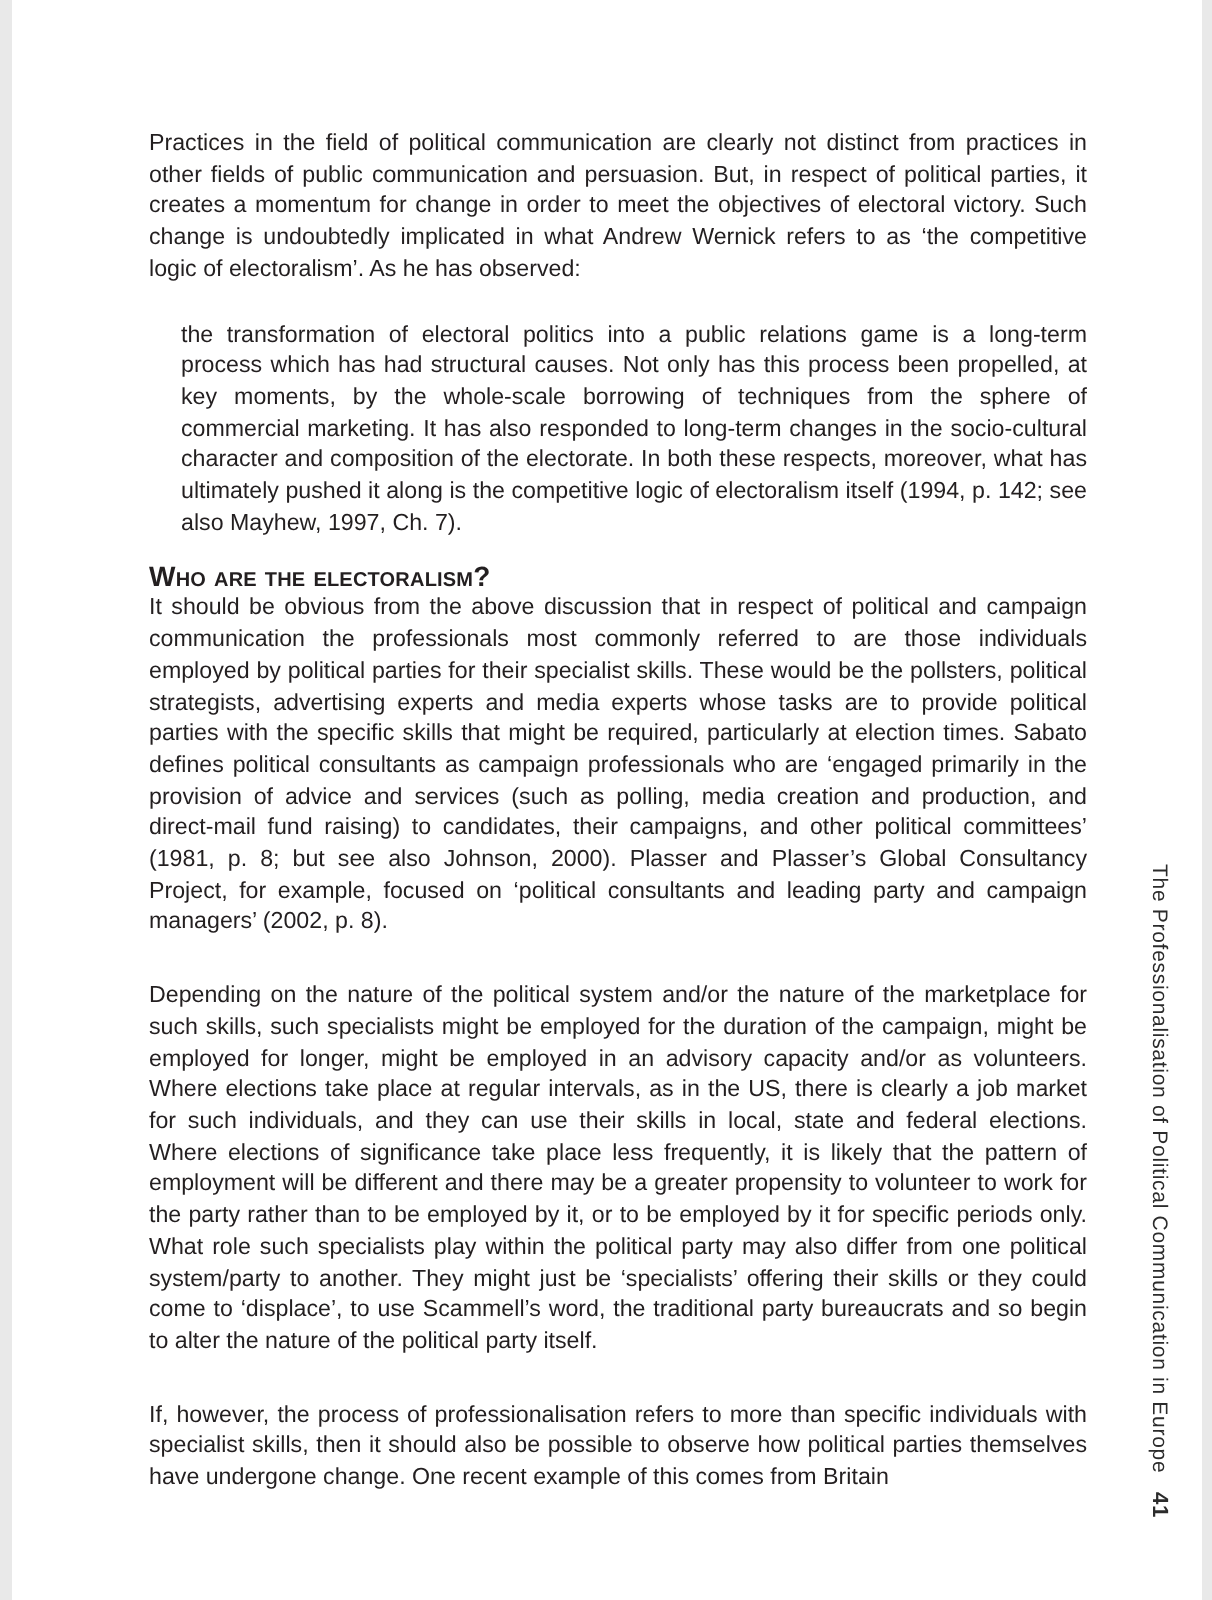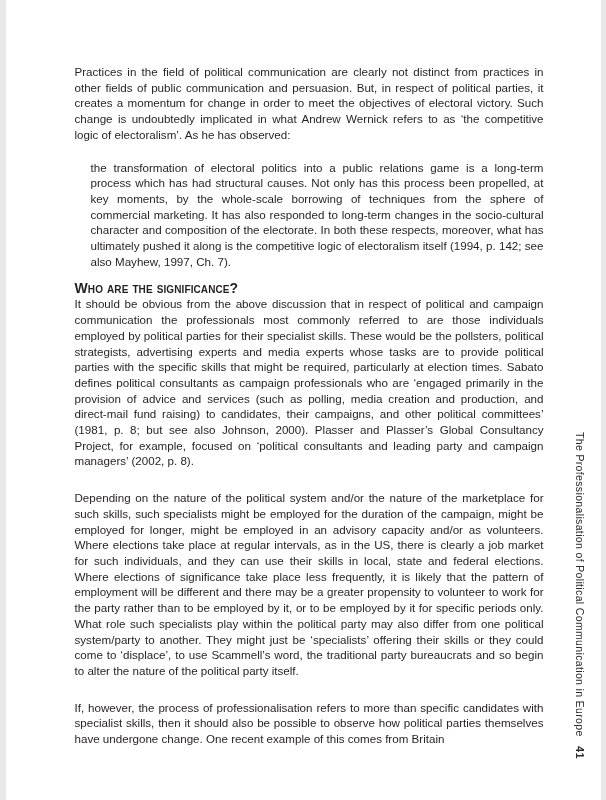--- a/index.html
+++ b/index.html
@@ -61,27 +61,27 @@
 <body>
 
 <div class="page">
 
   <main class="content">
 
     <p class="para-intro">Practices in the field of political communication are clearly not distinct from practices in other fields of public communication and persuasion. But, in respect of political parties, it creates a momentum for change in order to meet the objectives of electoral victory. Such change is undoubtedly implicated in what Andrew Wernick refers to as ‘the competitive logic of electoralism’. As he has observed:</p>
 
     <p class="block-quote">the transformation of electoral politics into a public relations game is a long-term process which has had structural causes. Not only has this process been propelled, at key moments, by the whole-scale borrowing of techniques from the sphere of commercial marketing. It has also responded to long-term changes in the socio-cultural character and composition of the electorate. In both these respects, moreover, what has ultimately pushed it along is the competitive logic of electoralism itself (1994, p. 142; see also Mayhew, 1997, Ch. 7).</p>
 
-    <h2 class="section-heading">Who are the significance?</h2>
+    <h2 class="section-heading">Who are the electoralism?</h2>
 
     <p class="para-body">It should be obvious from the above discussion that in respect of political and campaign communication the professionals most commonly referred to are those individuals employed by political parties for their specialist skills. These would be the pollsters, political strategists, advertising experts and media experts whose tasks are to provide political parties with the specific skills that might be required, particularly at election times. Sabato defines political consultants as campaign professionals who are ‘engaged primarily in the provision of advice and services (such as polling, media creation and production, and direct-mail fund raising) to candidates, their campaigns, and other political committees’ (1981, p. 8; but see also Johnson, 2000). Plasser and Plasser’s Global Consultancy Project, for example, focused on ‘political consultants and leading party and campaign managers’ (2002, p. 8).</p>
 
     <p class="para-body">Depending on the nature of the political system and/or the nature of the marketplace for such skills, such specialists might be employed for the duration of the campaign, might be employed for longer, might be employed in an advisory capacity and/or as volunteers. Where elections take place at regular intervals, as in the US, there is clearly a job market for such individuals, and they can use their skills in local, state and federal elections. Where elections of significance take place less frequently, it is likely that the pattern of employment will be different and there may be a greater propensity to volunteer to work for the party rather than to be employed by it, or to be employed by it for specific periods only. What role such specialists play within the political party may also differ from one political system/party to another. They might just be ‘specialists’ offering their skills or they could come to ‘displace’, to use Scammell’s word, the traditional party bureaucrats and so begin to alter the nature of the political party itself.</p>
 
-    <p class="para-last">If, however, the process of professionalisation refers to more than specific candidates with specialist skills, then it should also be possible to observe how political parties themselves have undergone change. One recent example of this comes from Britain</p>
+    <p class="para-last">If, however, the process of professionalisation refers to more than specific individuals with specialist skills, then it should also be possible to observe how political parties themselves have undergone change. One recent example of this comes from Britain</p>
 
   </main>
 
   <aside class="sidebar">
     <span class="running-title">The Professionalisation of Political Communication in Europe</span><span class="page-number">41</span>
   </aside>
 
 </div>
 
 </body></html>

